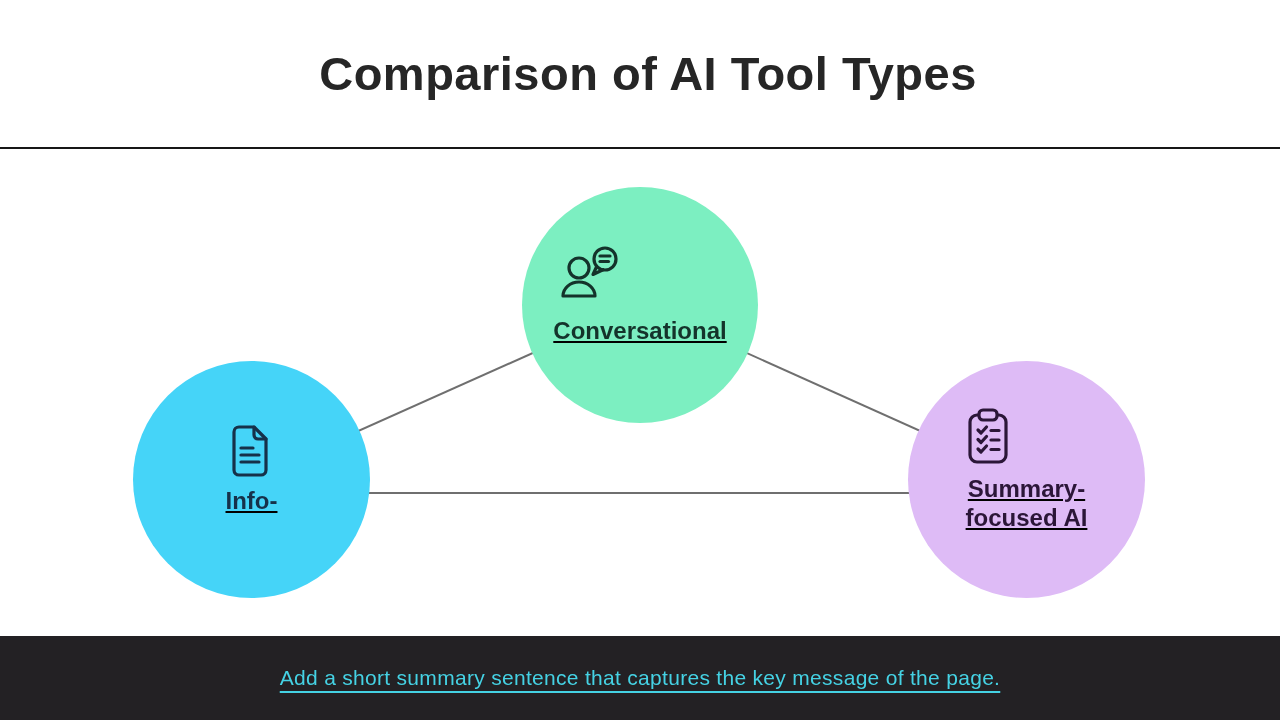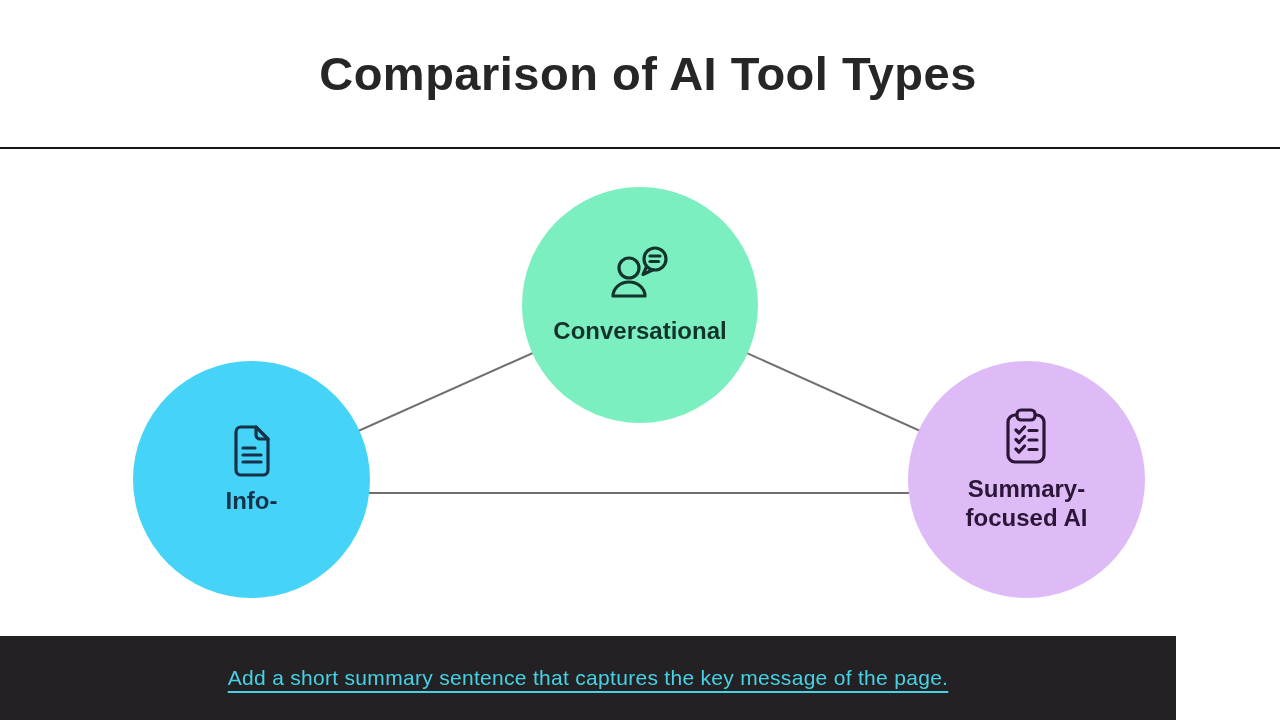--- a/index.html
+++ b/index.html
@@ -58,22 +58,22 @@
     position: absolute;
     border-radius: 50%;
     display: flex;
     flex-direction: column;
     align-items: center;
     justify-content: center;
   }
   .node-inner {
     display: flex;
     flex-direction: column;
-    align-items: center;
     transform: translateY(-10px);
+    text-decoration: underline;
   }
   .node-green  { left: 522px; top: 187px; width: 236px; height: 236px; background: #7CEFC1; }
   .node-blue   { left: 133px; top: 361px; width: 237px; height: 237px; background: #45D4F8; }
   .node-purple { left: 908px; top: 361px; width: 237px; height: 237px; background: #DEBBF6; }
 
   .node-icon { display: block; margin-bottom: 8px; }
 
   .node-label {
     text-align: center;
     font-size: 24px;
@@ -89,21 +89,21 @@
     fill: none;
     stroke-linecap: round;
     stroke-linejoin: round;
   }
 
   
   .footer {
     position: absolute;
     left: 0;
     bottom: 0;
-    width: 1176px;
+    width: 1280px;
     height: 84px;
     background: #232124;
     display: flex;
     align-items: center;
     justify-content: center;
   }
   .footer-link {
     color: #45D2E4;
     font-size: 21px;
     font-weight: 400;

